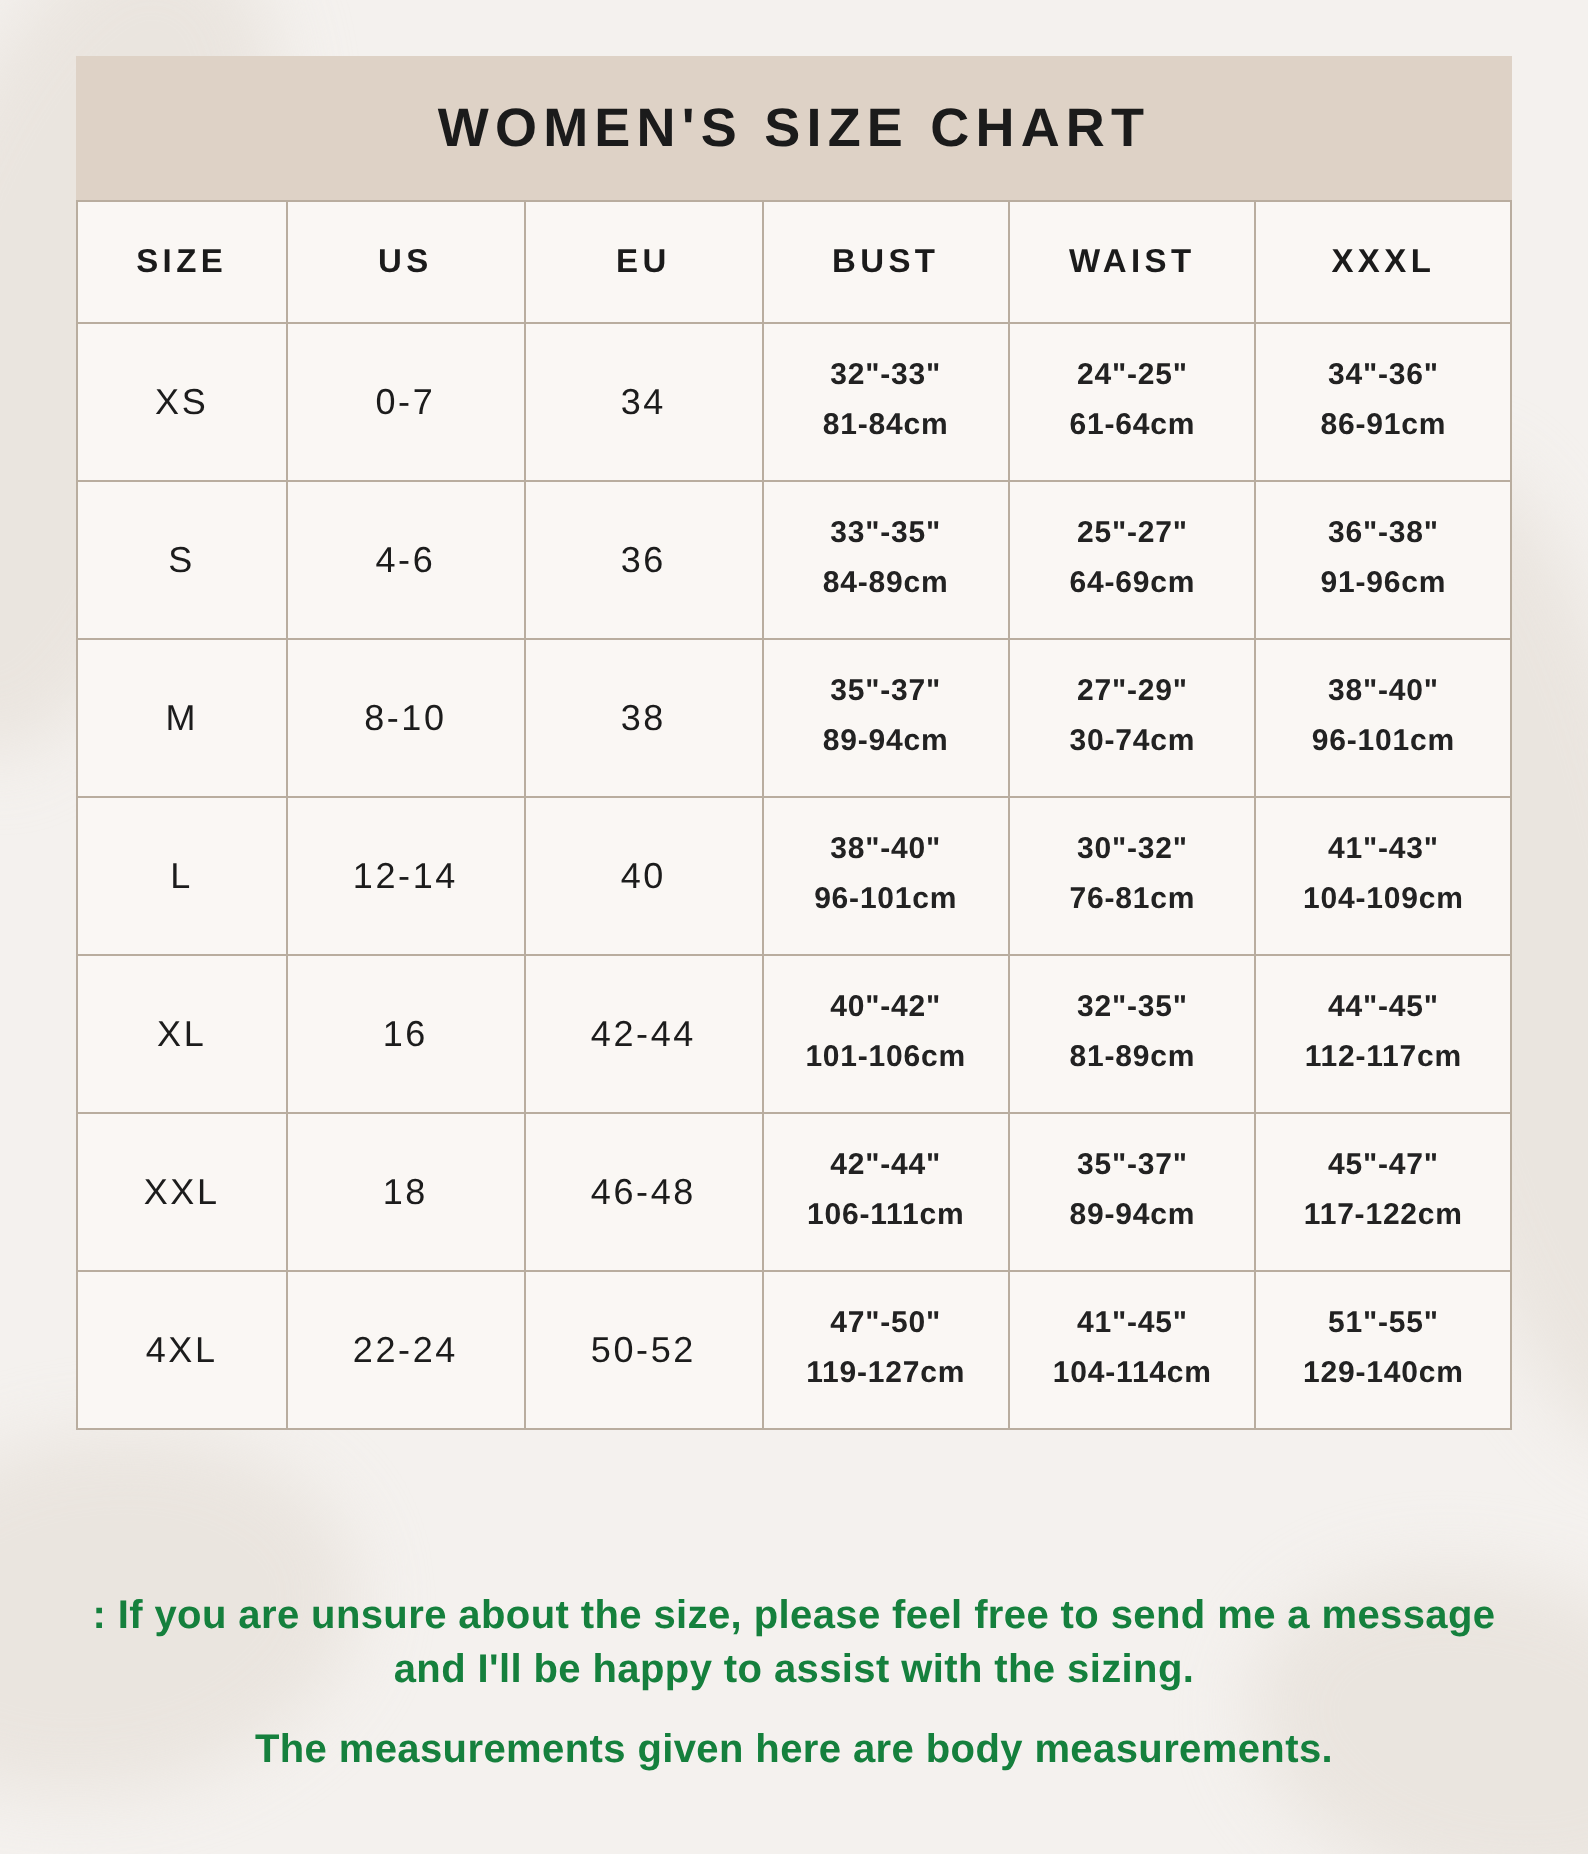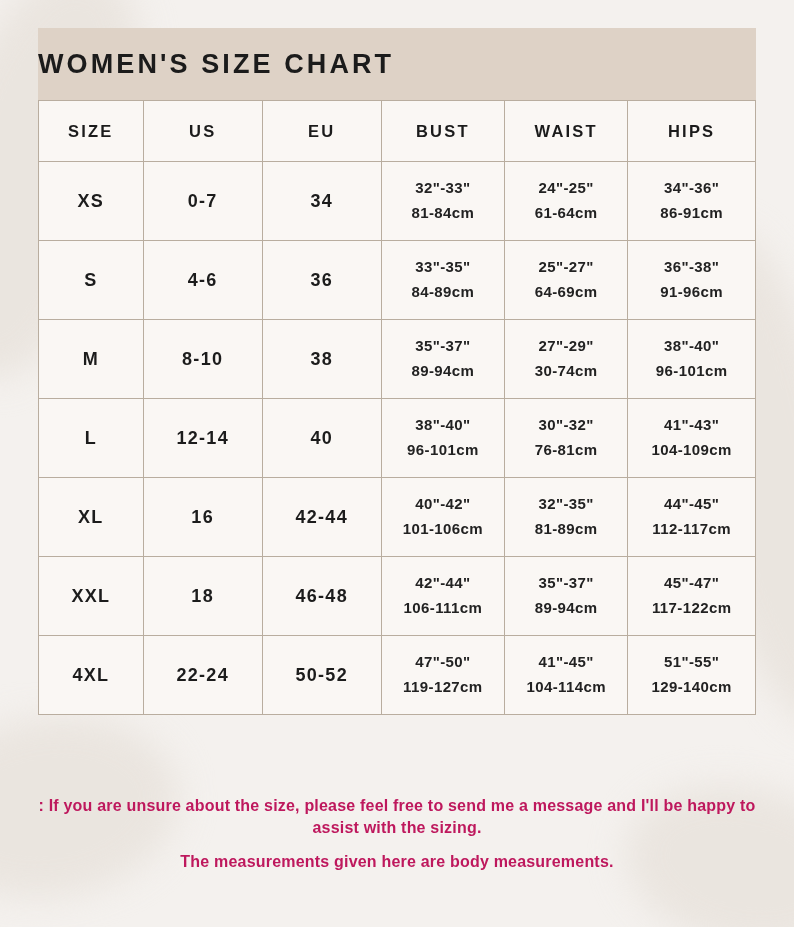--- a/index.html
+++ b/index.html
@@ -53,21 +53,21 @@
     left: 38px;
     top: 28px;
     width: 718px;
   }
 
   .title-bar {
     background: #ded2c6;
     height: 72px;
     display: flex;
     align-items: center;
-    justify-content: flex-start;
+    justify-content: center;
   }
   .title-bar .title {
     font-size: 27px;
     font-weight: bold;
     letter-spacing: 3.1px;
     color: #1b1b1b;
   }
 
   table.size-table {
     width: 100%;
@@ -87,21 +87,21 @@
     font-size: 16.5px;
     font-weight: bold;
     letter-spacing: 2.2px;
     color: #1b1b1b;
   }
   table.size-table tbody td {
     height: 76px;
   }
   td.lbl {
     font-size: 18px;
-    font-weight: bold;
+    font-weight: normal;
     letter-spacing: 1.3px;
   }
   td.meas {
     font-size: 15px;
     font-weight: bold;
     letter-spacing: .4px;
     line-height: 1.65;
     color: #222;
   }
   td.meas .inch { display: block; }
@@ -116,24 +116,24 @@
 
   .notes {
     position: absolute;
     left: 0;
     right: 0;
     top: 795px;
     text-align: center;
   }
   .notes p {
     margin: 0 0 13px 0;
-    font-size: 16px;
+    font-size: 20px;
     font-weight: bold;
     letter-spacing: .2px;
-    color: #be185d;
+    color: #15803d;
     line-height: 1.35;
   }
   .notes p.line1 {
     padding: 0 34px;
   }
 </style>
 </head>
 <body>
 
 <div class="bg-blob blob-a"></div>
@@ -156,21 +156,21 @@
         <col class="col-waist">
         <col class="col-hips">
     </colgroup>
     <thead>
       <tr>
         <th>SIZE</th>
         <th>US</th>
         <th>EU</th>
         <th>BUST</th>
         <th>WAIST</th>
-        <th>HIPS</th>
+        <th>XXXL</th>
       </tr>
     </thead>
     <tbody>
       <tr>
         <td class="lbl">XS</td>
         <td class="lbl">0-7</td>
         <td class="lbl">34</td>
         <td class="meas">
           <span class="inch">32"-33"</span>
           <span class="cm">81-84cm</span>

